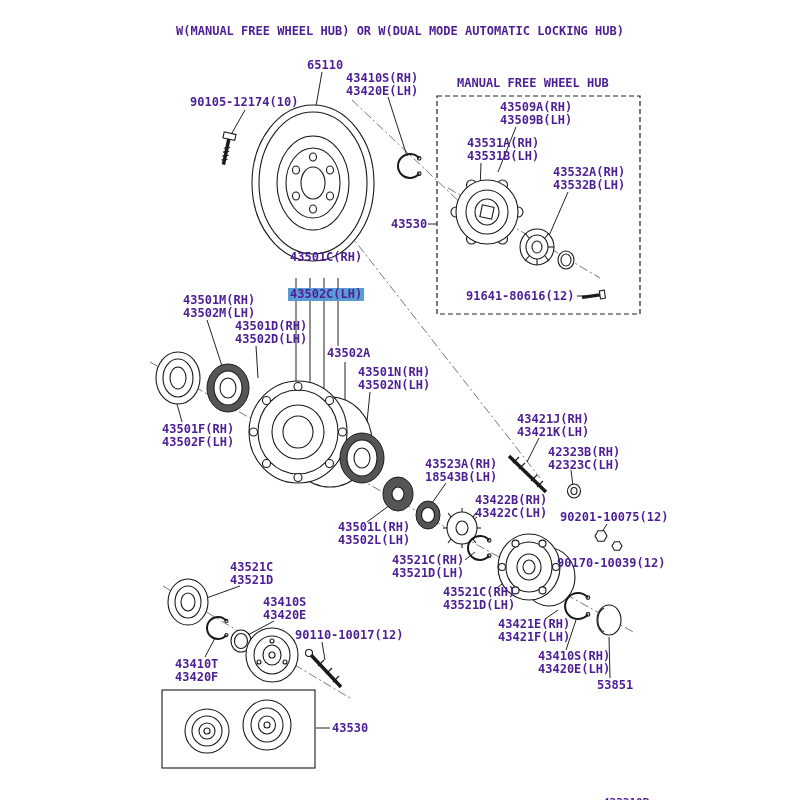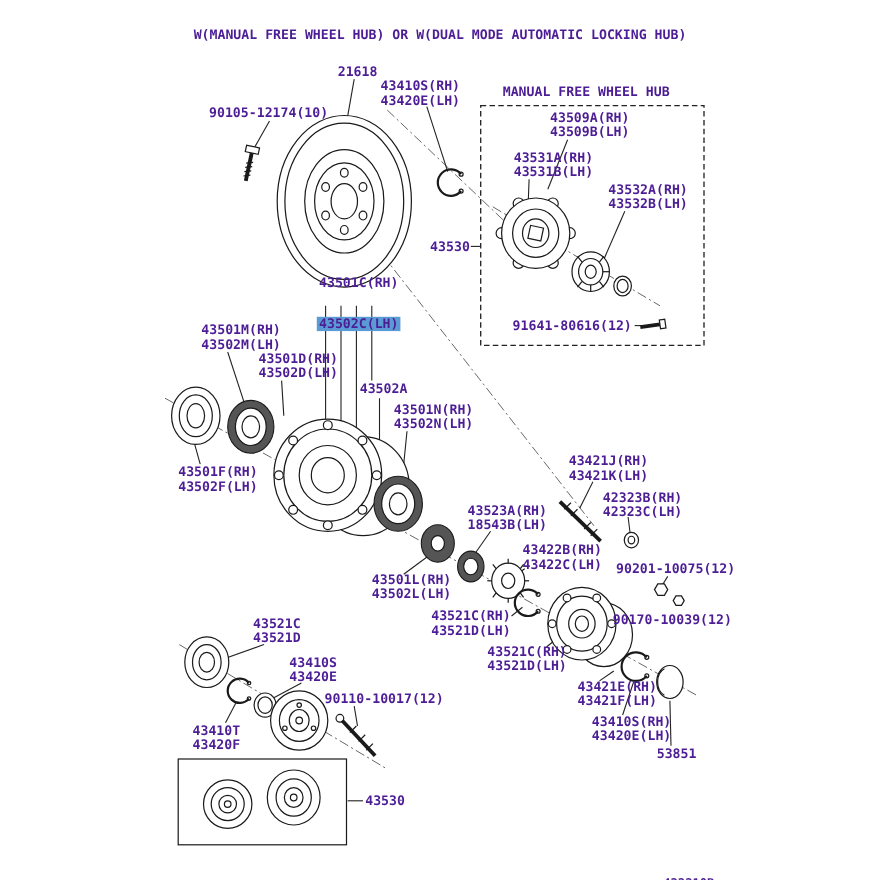--- a/index.html
+++ b/index.html
@@ -283,21 +283,21 @@
     <g>
       <ellipse class="sf" cx="267" cy="725" rx="24" ry="25"></ellipse>
       <ellipse class="s" cx="267" cy="725" rx="16" ry="17"></ellipse>
       <ellipse class="s" cx="267" cy="725" rx="8.5" ry="9"></ellipse>
       <circle class="s" cx="267" cy="725" r="3"></circle>
     </g>
   </svg>
 
   <div class="title">W(MANUAL FREE WHEEL HUB) OR W(DUAL MODE AUTOMATIC LOCKING HUB)</div>
 
-  <div class="lbl" style="left:307px;top:59px">21618</div>
+  <div class="lbl" style="left:307px;top:59px">65110</div>
 
   <div class="lbl" style="left:190px;top:96px">90105-12174(10)</div>
 
   <div class="lbl" style="left:346px;top:72px">
     <div>43410S(RH)</div>
     <div>43420E(LH)</div>
   </div>
 
   <div class="lbl" style="left:457px;top:77px">MANUAL FREE WHEEL HUB</div>
 
@@ -379,21 +379,21 @@
     <div>43521D(LH)</div>
   </div>
 
   <div class="lbl" style="left:557px;top:557px">90170-10039(12)</div>
 
   <div class="lbl" style="left:443px;top:586px">
     <div>43521C(RH)</div>
     <div>43521D(LH)</div>
   </div>
 
-  <div class="lbl" style="left:525px;top:618px">
+  <div class="lbl" style="left:498px;top:618px">
     <div>43421E(RH)</div>
     <div>43421F(LH)</div>
   </div>
 
   <div class="lbl" style="left:538px;top:650px">
     <div>43410S(RH)</div>
     <div>43420E(LH)</div>
   </div>
 
   <div class="lbl" style="left:597px;top:679px">53851</div>

